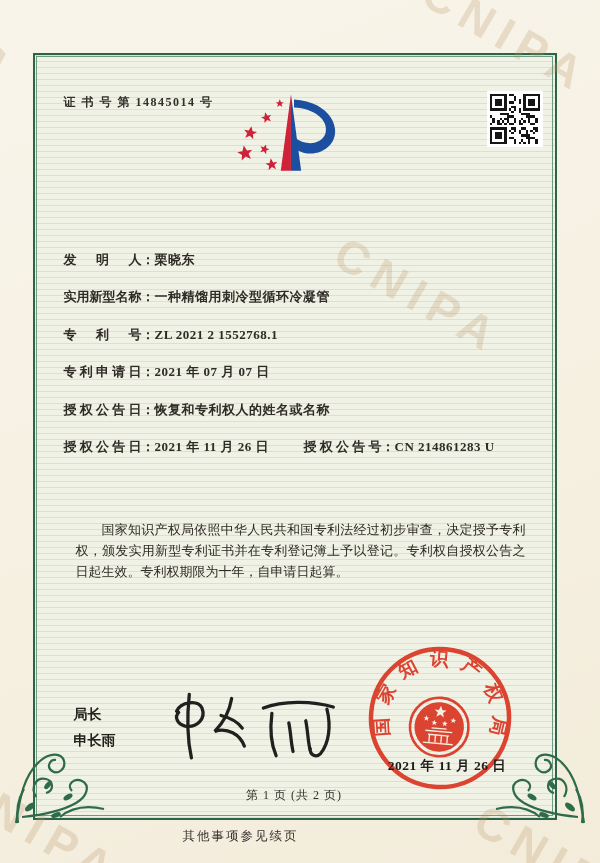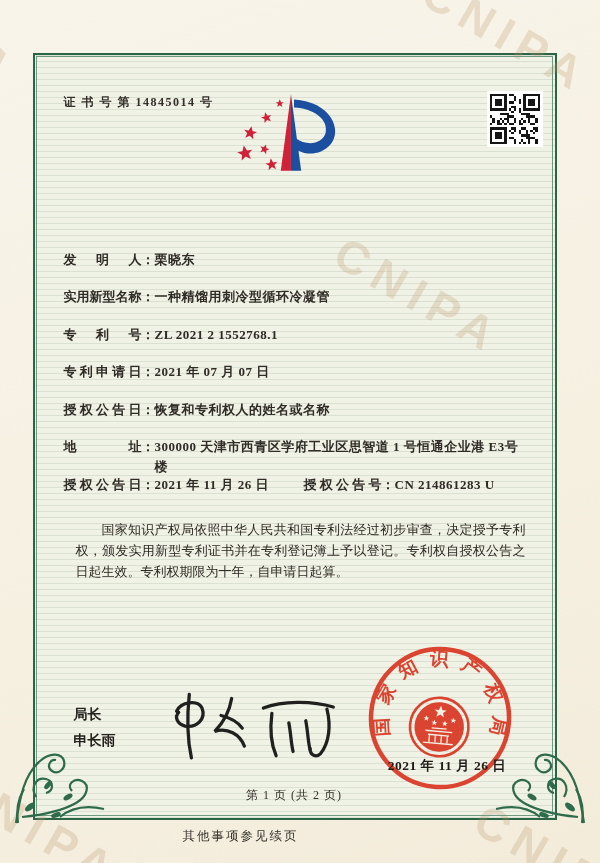--- a/index.html
+++ b/index.html
@@ -225,23 +225,20 @@
       <div class="field-row">
         <span class="flabel">专利号</span><span class="fcolon">：</span><span class="fvalue">ZL 2021 2 1552768.1</span>
       </div>
       <div class="field-row">
         <span class="flabel">专利申请日</span><span class="fcolon">：</span><span class="fvalue">2021 年 07 月 07 日</span>
       </div>
       <div class="field-row">
         <span class="flabel">授权公告日</span><span class="fcolon">：</span><span class="fvalue">恢复和专利权人的姓名或名称</span>
       </div>
       <div class="field-row">
-        <span class="flabel">地址</span><span class="fcolon">：</span><span class="fvalue">300000 天津市西青区学府工业区思智道 1 号恒通企业港 E3号楼</span>
-      </div>
-      <div class="field-row">
         <span class="flabel">授权公告日</span><span class="fcolon">：</span><span class="fvalue">2021 年 11 月 26 日</span>
         <span class="pair2">
           <span class="flabel">授权公告号</span><span class="fcolon">：</span><span class="fvalue">CN 214861283 U</span>
         </span>
       </div>
     </div>
 
     <div class="paragraphs">
       <p>国家知识产权局依照中华人民共和国专利法经过初步审查，决定授予专利权，颁发实用新型专利证书并在专利登记簿上予以登记。专利权自授权公告之日起生效。专利权期限为十年，自申请日起算。</p>
     </div>

